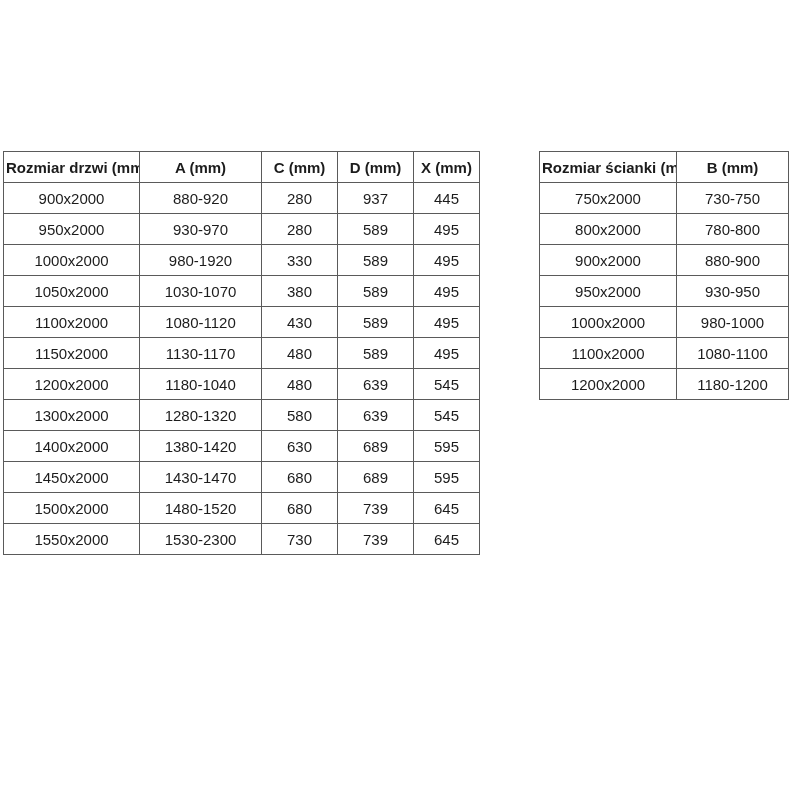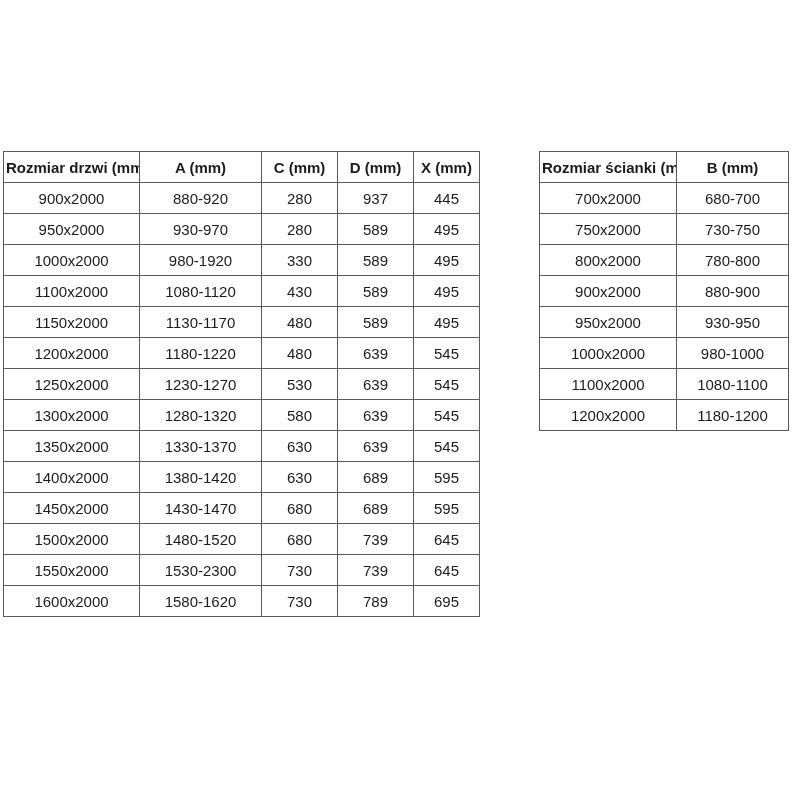--- a/index.html
+++ b/index.html
@@ -86,62 +86,55 @@
           <td>495</td>
         </tr>
         <tr>
           <td>1000x2000</td>
           <td>980-1920</td>
           <td>330</td>
           <td>589</td>
           <td>495</td>
         </tr>
         <tr>
+          <td>1050x2000</td>
+          <td>1030-1070</td>
+          <td>380</td>
+          <td>589</td>
+          <td>495</td>
+        </tr>
+        <tr>
           <td>1100x2000</td>
           <td>1080-1120</td>
           <td>430</td>
           <td>589</td>
           <td>495</td>
         </tr>
         <tr>
           <td>1150x2000</td>
           <td>1130-1170</td>
           <td>480</td>
           <td>589</td>
           <td>495</td>
         </tr>
         <tr>
           <td>1200x2000</td>
-          <td>1180-1220</td>
+          <td>1180-1040</td>
           <td>480</td>
-          <td>639</td>
-          <td>545</td>
-        </tr>
-        <tr>
-          <td>1250x2000</td>
-          <td>1230-1270</td>
-          <td>530</td>
           <td>639</td>
           <td>545</td>
         </tr>
         <tr>
           <td>1300x2000</td>
           <td>1280-1320</td>
           <td>580</td>
           <td>639</td>
           <td>545</td>
         </tr>
         <tr>
-          <td>1350x2000</td>
-          <td>1330-1370</td>
-          <td>630</td>
-          <td>639</td>
-          <td>545</td>
-        </tr>
-        <tr>
           <td>1400x2000</td>
           <td>1380-1420</td>
           <td>630</td>
           <td>689</td>
           <td>595</td>
         </tr>
         <tr>
           <td>1450x2000</td>
           <td>1430-1470</td>
           <td>680</td>
@@ -154,48 +147,37 @@
           <td>680</td>
           <td>739</td>
           <td>645</td>
         </tr>
         <tr>
           <td>1550x2000</td>
           <td>1530-2300</td>
           <td>730</td>
           <td>739</td>
           <td>645</td>
-        </tr>
-        <tr>
-          <td>1600x2000</td>
-          <td>1580-1620</td>
-          <td>730</td>
-          <td>789</td>
-          <td>695</td>
         </tr>
       </tbody>
     </table>
 
   <table id="wall-table" class="spec">
       <colgroup>
         <col style="width: 137px;">
         <col style="width: 112px;">
       </colgroup>
       <thead>
         <tr>
           <th>Rozmiar ścianki (mm)</th>
           <th>B (mm)</th>
         </tr>
       </thead>
       <tbody>
         <tr>
-          <td>700x2000</td>
-          <td>680-700</td>
-        </tr>
-        <tr>
           <td>750x2000</td>
           <td>730-750</td>
         </tr>
         <tr>
           <td>800x2000</td>
           <td>780-800</td>
         </tr>
         <tr>
           <td>900x2000</td>
           <td>880-900</td>

